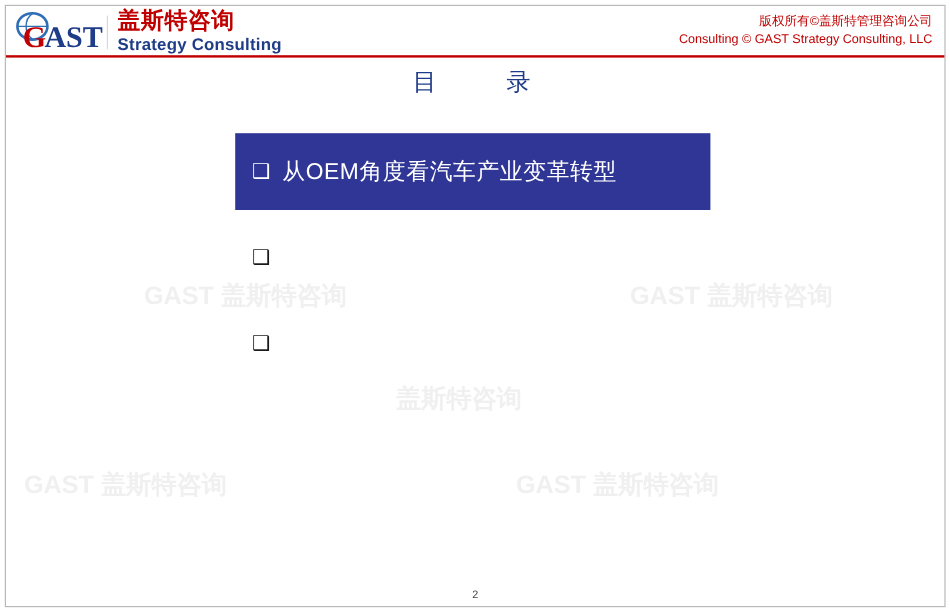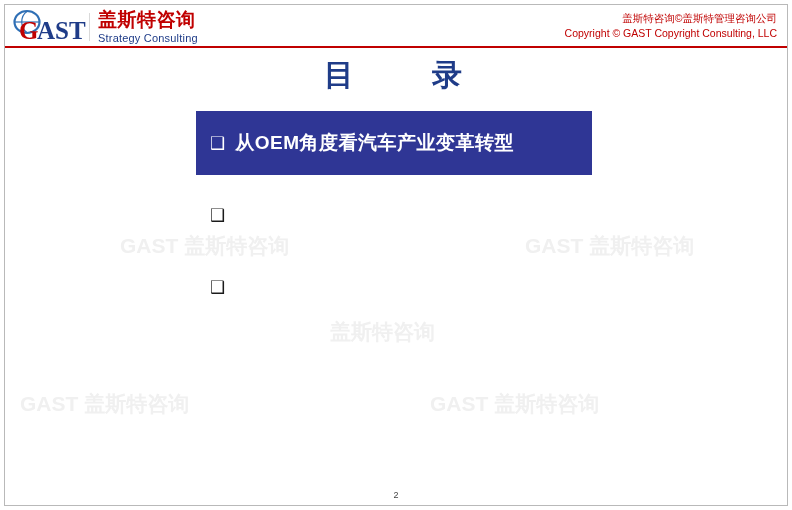--- a/index.html
+++ b/index.html
@@ -59,22 +59,22 @@
   }
   .logo-cn {
     color: #c00000;
     font-size: 19px;
     font-weight: bold;
     line-height: 1.05;
     letter-spacing: 0.5px;
   }
   .logo-en {
     color: #1f3c88;
-    font-size: 11px;
-    font-weight: normal;
+    font-size: 14px;
+    font-weight: bold;
     line-height: 1.1;
     margin-top: 2px;
     letter-spacing: 0.2px;
   }
   .copyright {
     position: absolute;
     right: 10px;
     top: 6px;
     text-align: right;
     color: #c00000;
@@ -82,22 +82,22 @@
     line-height: 1.45;
   }
   
   .slide-title {
     position: absolute;
     top: 55px;
     left: 0;
     width: 792px;
     text-align: center;
     color: #1f3c88;
-    font-size: 30px;
-    font-weight: bold;
+    font-size: 20px;
+    font-weight: normal;
     letter-spacing: 6px;
   }
   
   .agenda {
     position: absolute;
     left: 196px;
     top: 111px;
     width: 420px;
   }
   .agenda-item {
@@ -121,21 +121,21 @@
     line-height: 1;
     margin-right: 10px;
     font-family: "DejaVu Sans", sans-serif;
   }
   .agenda-item.highlight .bullet,
   .agenda-item.highlight .agenda-text { color: #ffffff; }
   .agenda-item.plain .bullet,
   .agenda-item.plain .agenda-text { color: #1a1a1a; }
   .agenda-text {
     font-size: 19px;
-    font-weight: bold;
+    font-weight: normal;
     letter-spacing: 0.5px;
     white-space: nowrap;
   }
   
   .watermark {
     position: absolute;
     color: #f0f0f0;
     font-size: 21px;
     font-weight: bold;
     white-space: nowrap;
@@ -175,22 +175,22 @@
           <text x="24" y="30" font-family="Liberation Serif, serif" font-size="25" font-weight="bold" fill="#1f3c88">AST</text>
         </svg>
       </div>
       <div class="logo-divider"></div>
       <div>
         <div class="logo-cn">盖斯特咨询</div>
         <div class="logo-en">Strategy Consulting</div>
       </div>
     </div>
     <div class="copyright">
-      <div>盖斯特咨询©盖斯特管理咨询公司</div>
-      <div>Copyright © GAST Copyright Consulting, LLC</div>
+      <div>版权所有©盖斯特管理咨询公司</div>
+      <div>Consulting © GAST Strategy Consulting, LLC</div>
     </div>
   </div>
 
   <div class="slide-title">目　　录</div>
 
   <div class="watermark wm-1">GAST  盖斯特咨询</div>
   <div class="watermark wm-2">GAST  盖斯特咨询</div>
   <div class="watermark wm-3">GAST  盖斯特咨询</div>
   <div class="watermark wm-4">GAST  盖斯特咨询</div>
   <div class="watermark wm-5">盖斯特咨询</div>

